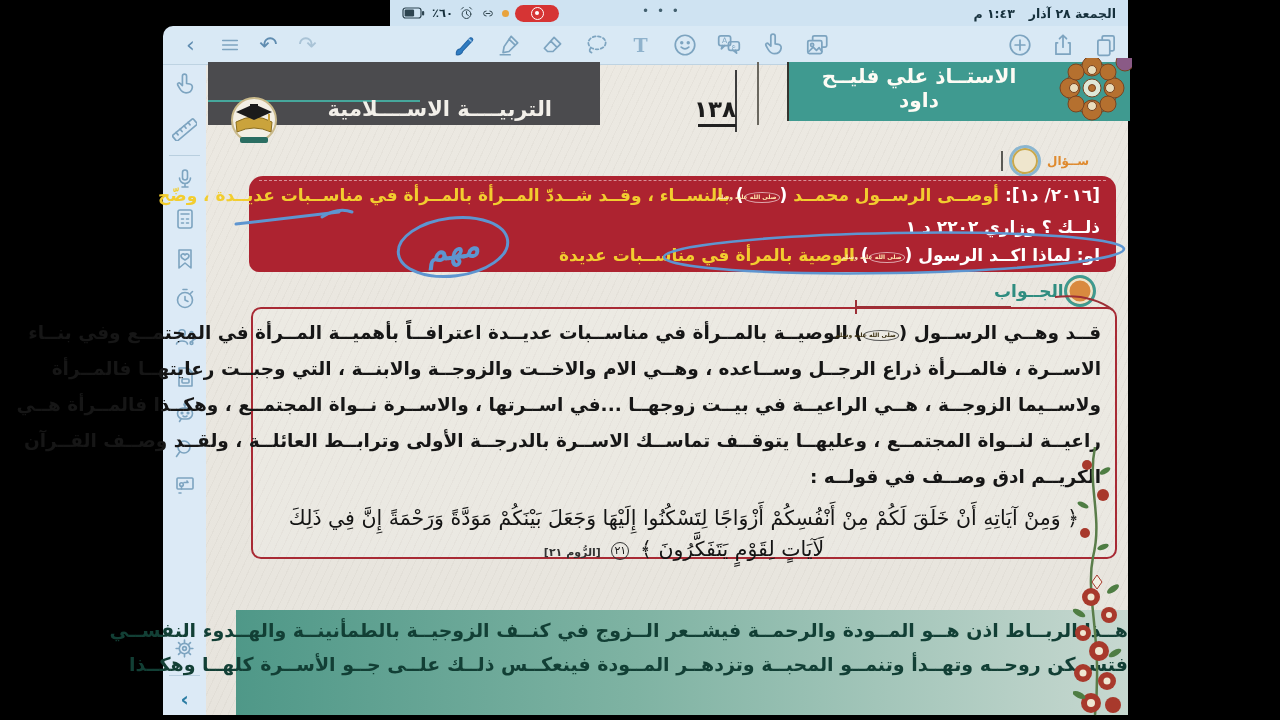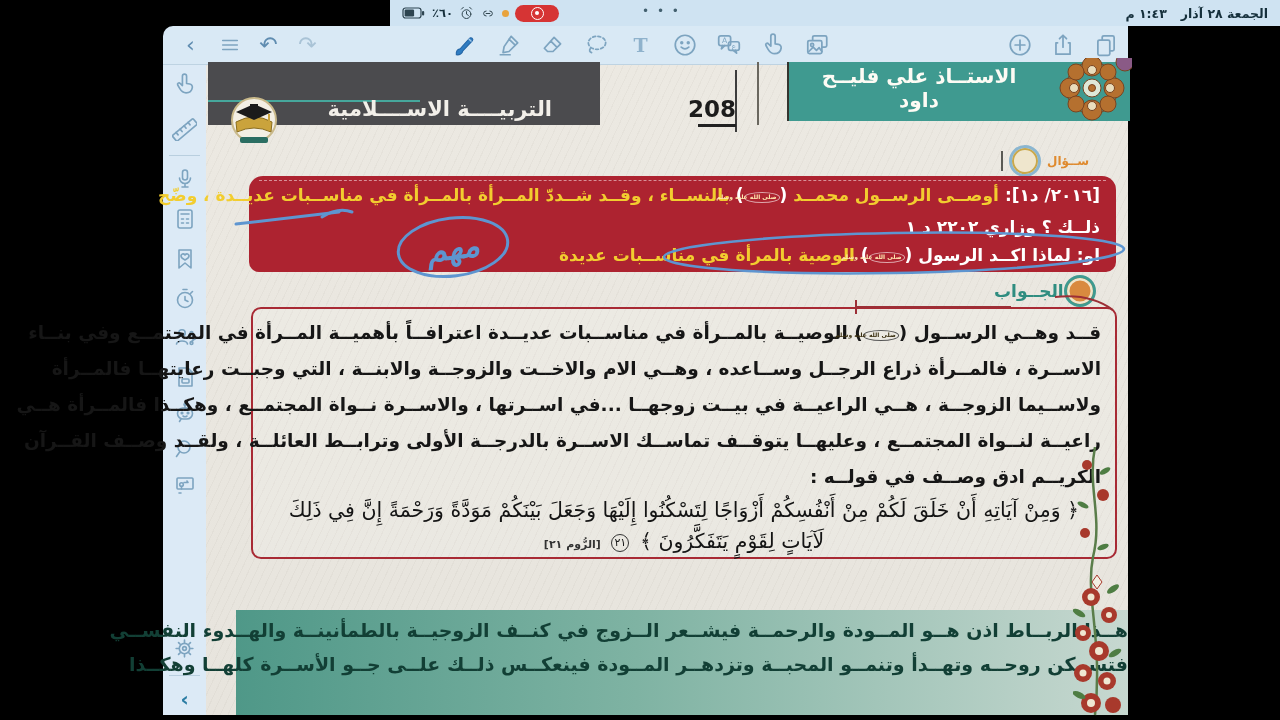--- a/index.html
+++ b/index.html
@@ -1,19 +1,19 @@
 <!DOCTYPE html>
 <html><head>
 <meta charset="utf-8">
 <style>
   html,body{margin:0;padding:0;background:#000;}
   #frame{position:relative;width:1280px;height:720px;background:#000;overflow:hidden;
          font-family:"DejaVu Sans",sans-serif;}
   
-  .status-bar{position:absolute;left:390px;top:0;width:890px;height:26px;background:#cfe3f2;
+  .status-bar{position:absolute;left:390px;top:0;width:738px;height:26px;background:#cfe3f2;
 display:flex;align-items:center;justify-content:space-between;padding:0 12px;box-sizing:border-box;}
   .st-left{display:flex;align-items:center;gap:6px;direction:ltr;}
   .st-right{display:flex;align-items:center;gap:14px;color:#16303c;font-size:12.5px;font-weight:700;}
   .pct{font-size:11.5px;color:#16303c;font-weight:700;}
   .dot-orange{width:7px;height:7px;border-radius:50%;background:#e8a33d;}
   .rec-pill{width:44px;height:17px;border-radius:9px;background:#d63434;display:flex;align-items:center;justify-content:center;}
   .rec-pill .ring{width:11px;height:11px;border:1.6px solid #fff;border-radius:50%;display:flex;align-items:center;justify-content:center;}
   .rec-pill .ring i{width:4px;height:4px;border-radius:50%;background:#fff;}
   .page-dots{position:absolute;left:252px;top:4px;color:#43606f;font-size:12px;letter-spacing:2px;}
   
@@ -59,21 +59,21 @@
   .red-dash{position:absolute;left:10px;right:10px;top:4px;border-top:1.5px dashed rgba(255,255,255,.5);}
   .rl{position:absolute;right:16px;left:16px;font-size:17px;font-weight:700;color:#f2cd2f;text-align:right;white-space:nowrap;}
   .rl .wh{color:#ffffff;}
   .rl1{top:9px;} .rl2{top:41px;} .rl3{top:69px;}
   .pbuh{display:inline-block;font-size:6px;color:#ffe9b0;border:1px solid rgba(255,255,255,.6);border-radius:50%;padding:1px 2px;vertical-align:2px;max-width:30px;line-height:1.1;}
   .pbuh.dk{color:#3a2f10;border-color:#555;}
   
   .ans-box{position:absolute;left:45px;top:242px;width:866px;height:252px;border:2px solid #a82a34;border-radius:10px;background:rgba(255,255,255,0.12);box-sizing:border-box;padding:6px 14px 0;}
   .al{height:36px;line-height:36px;font-size:18.5px;font-weight:700;color:#161616;text-align:justify;text-align-last:justify;white-space:nowrap;}
   .al.last{text-align-last:right;}
-  .verse{margin-top:0;text-align:center;font-size:20.5px;line-height:31px;color:#141414;font-weight:500;padding:0 8px;}
+  .verse{margin-top:8px;text-align:center;font-size:20.5px;line-height:31px;color:#141414;font-weight:500;padding:0 8px;}
   .vnum{display:inline-block;font-size:11px;border:1.3px solid #333;border-radius:50%;width:16px;height:16px;line-height:16px;vertical-align:2px;margin:0 4px;}
   .vsrc{font-size:11px;color:#333;font-weight:700;}
   
   .conclusion{position:absolute;left:30px;top:545px;width:892px;height:105px;
 background:linear-gradient(90deg,#4f9888 0%,#7fb3a3 45%,#c7d8d0 100%);box-sizing:border-box;padding-top:3px;}
   .cl{height:34px;line-height:34px;text-align:center;color:#123f35;font-size:19px;font-weight:700;white-space:nowrap;}
   .overlay{position:absolute;inset:0;pointer-events:none;}
 </style>
 </head>
 <body>
@@ -302,21 +302,21 @@
         <circle cx="30" cy="30" r="22" fill="#f3efe4" stroke="#c9b98a" stroke-width="2"></circle>
         <path d="M12 32q18-10 36 0l-1 10q-17-8-34 0z" fill="#caa33c" stroke="#8a6d1e"></path>
         <path d="M30 30L12 22l18-8 18 8z" fill="#1b1b1b"></path>
         <rect x="26" y="14" width="8" height="4" fill="#1b1b1b"></rect>
         <path d="M45 24v9" stroke="#caa33c" stroke-width="2"></path>
         <circle cx="45" cy="34" r="2" fill="#caa33c"></circle>
         <rect x="16" y="47" width="28" height="6" rx="2" fill="#2b6e62"></rect>
       </svg>
     </span>
     <span class="num-rule1"></span>
-    <span class="page-num">208</span>
+    <span class="page-num">١٣٨</span>
     <span class="num-rule2"></span>
 
     <div class="banner">
       <span class="banner-text">الاستــاذ علي فليــح داود</span>
       <svg width="135" height="72" viewBox="0 0 135 72" style="position:absolute;right:-2px;top:-4px">
         <g stroke="#7a4420" stroke-width="1">
           <circle cx="95" cy="30" r="26" fill="#3f9a90"></circle>
           <g fill="#b5702f">
             <circle cx="95" cy="8" r="10"></circle>
               <circle cx="95" cy="52" r="10"></circle>

